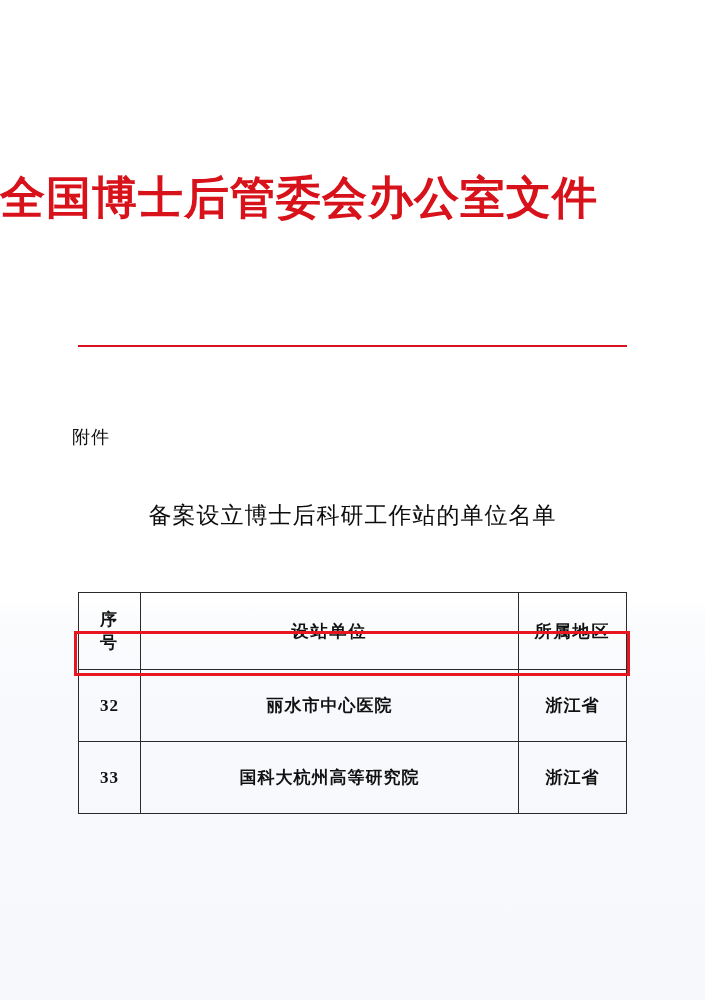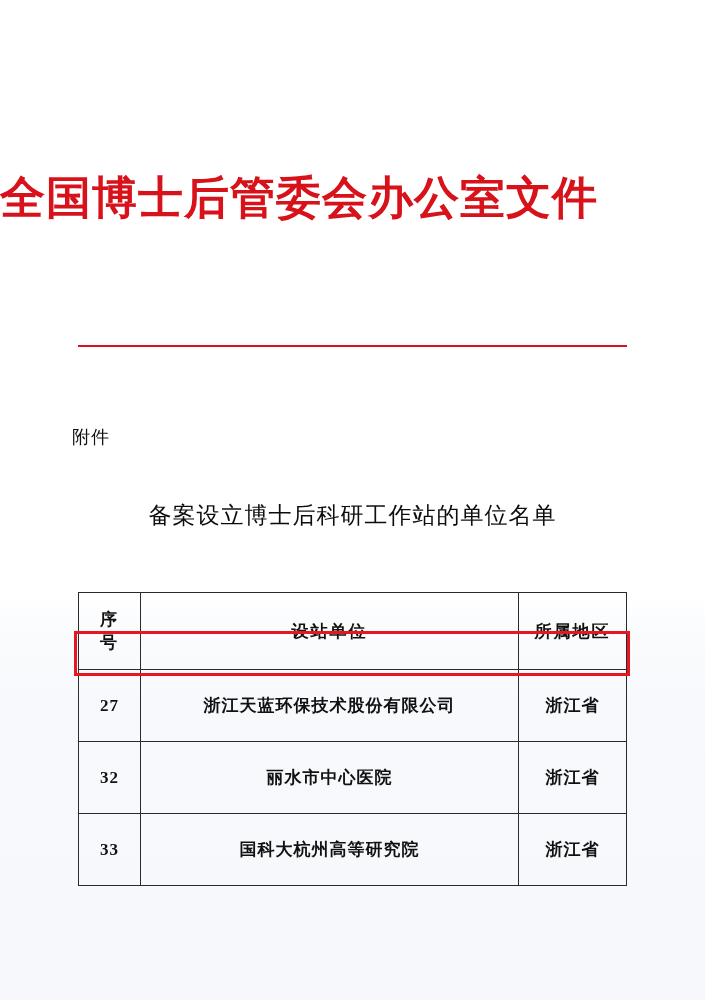--- a/index.html
+++ b/index.html
@@ -136,25 +136,20 @@
     </colgroup>
     <thead>
       <tr>
         <th>序号</th>
         <th>设站单位</th>
         <th>所属地区</th>
       </tr>
     </thead>
     <tbody>
       <tr>
-        <td>27</td>
-        <td>浙江天蓝环保技术股份有限公司</td>
-        <td>浙江省</td>
-      </tr>
-      <tr>
         <td>32</td>
         <td>丽水市中心医院</td>
         <td>浙江省</td>
       </tr>
       <tr>
         <td>33</td>
         <td>国科大杭州高等研究院</td>
         <td>浙江省</td>
       </tr>
     </tbody>

